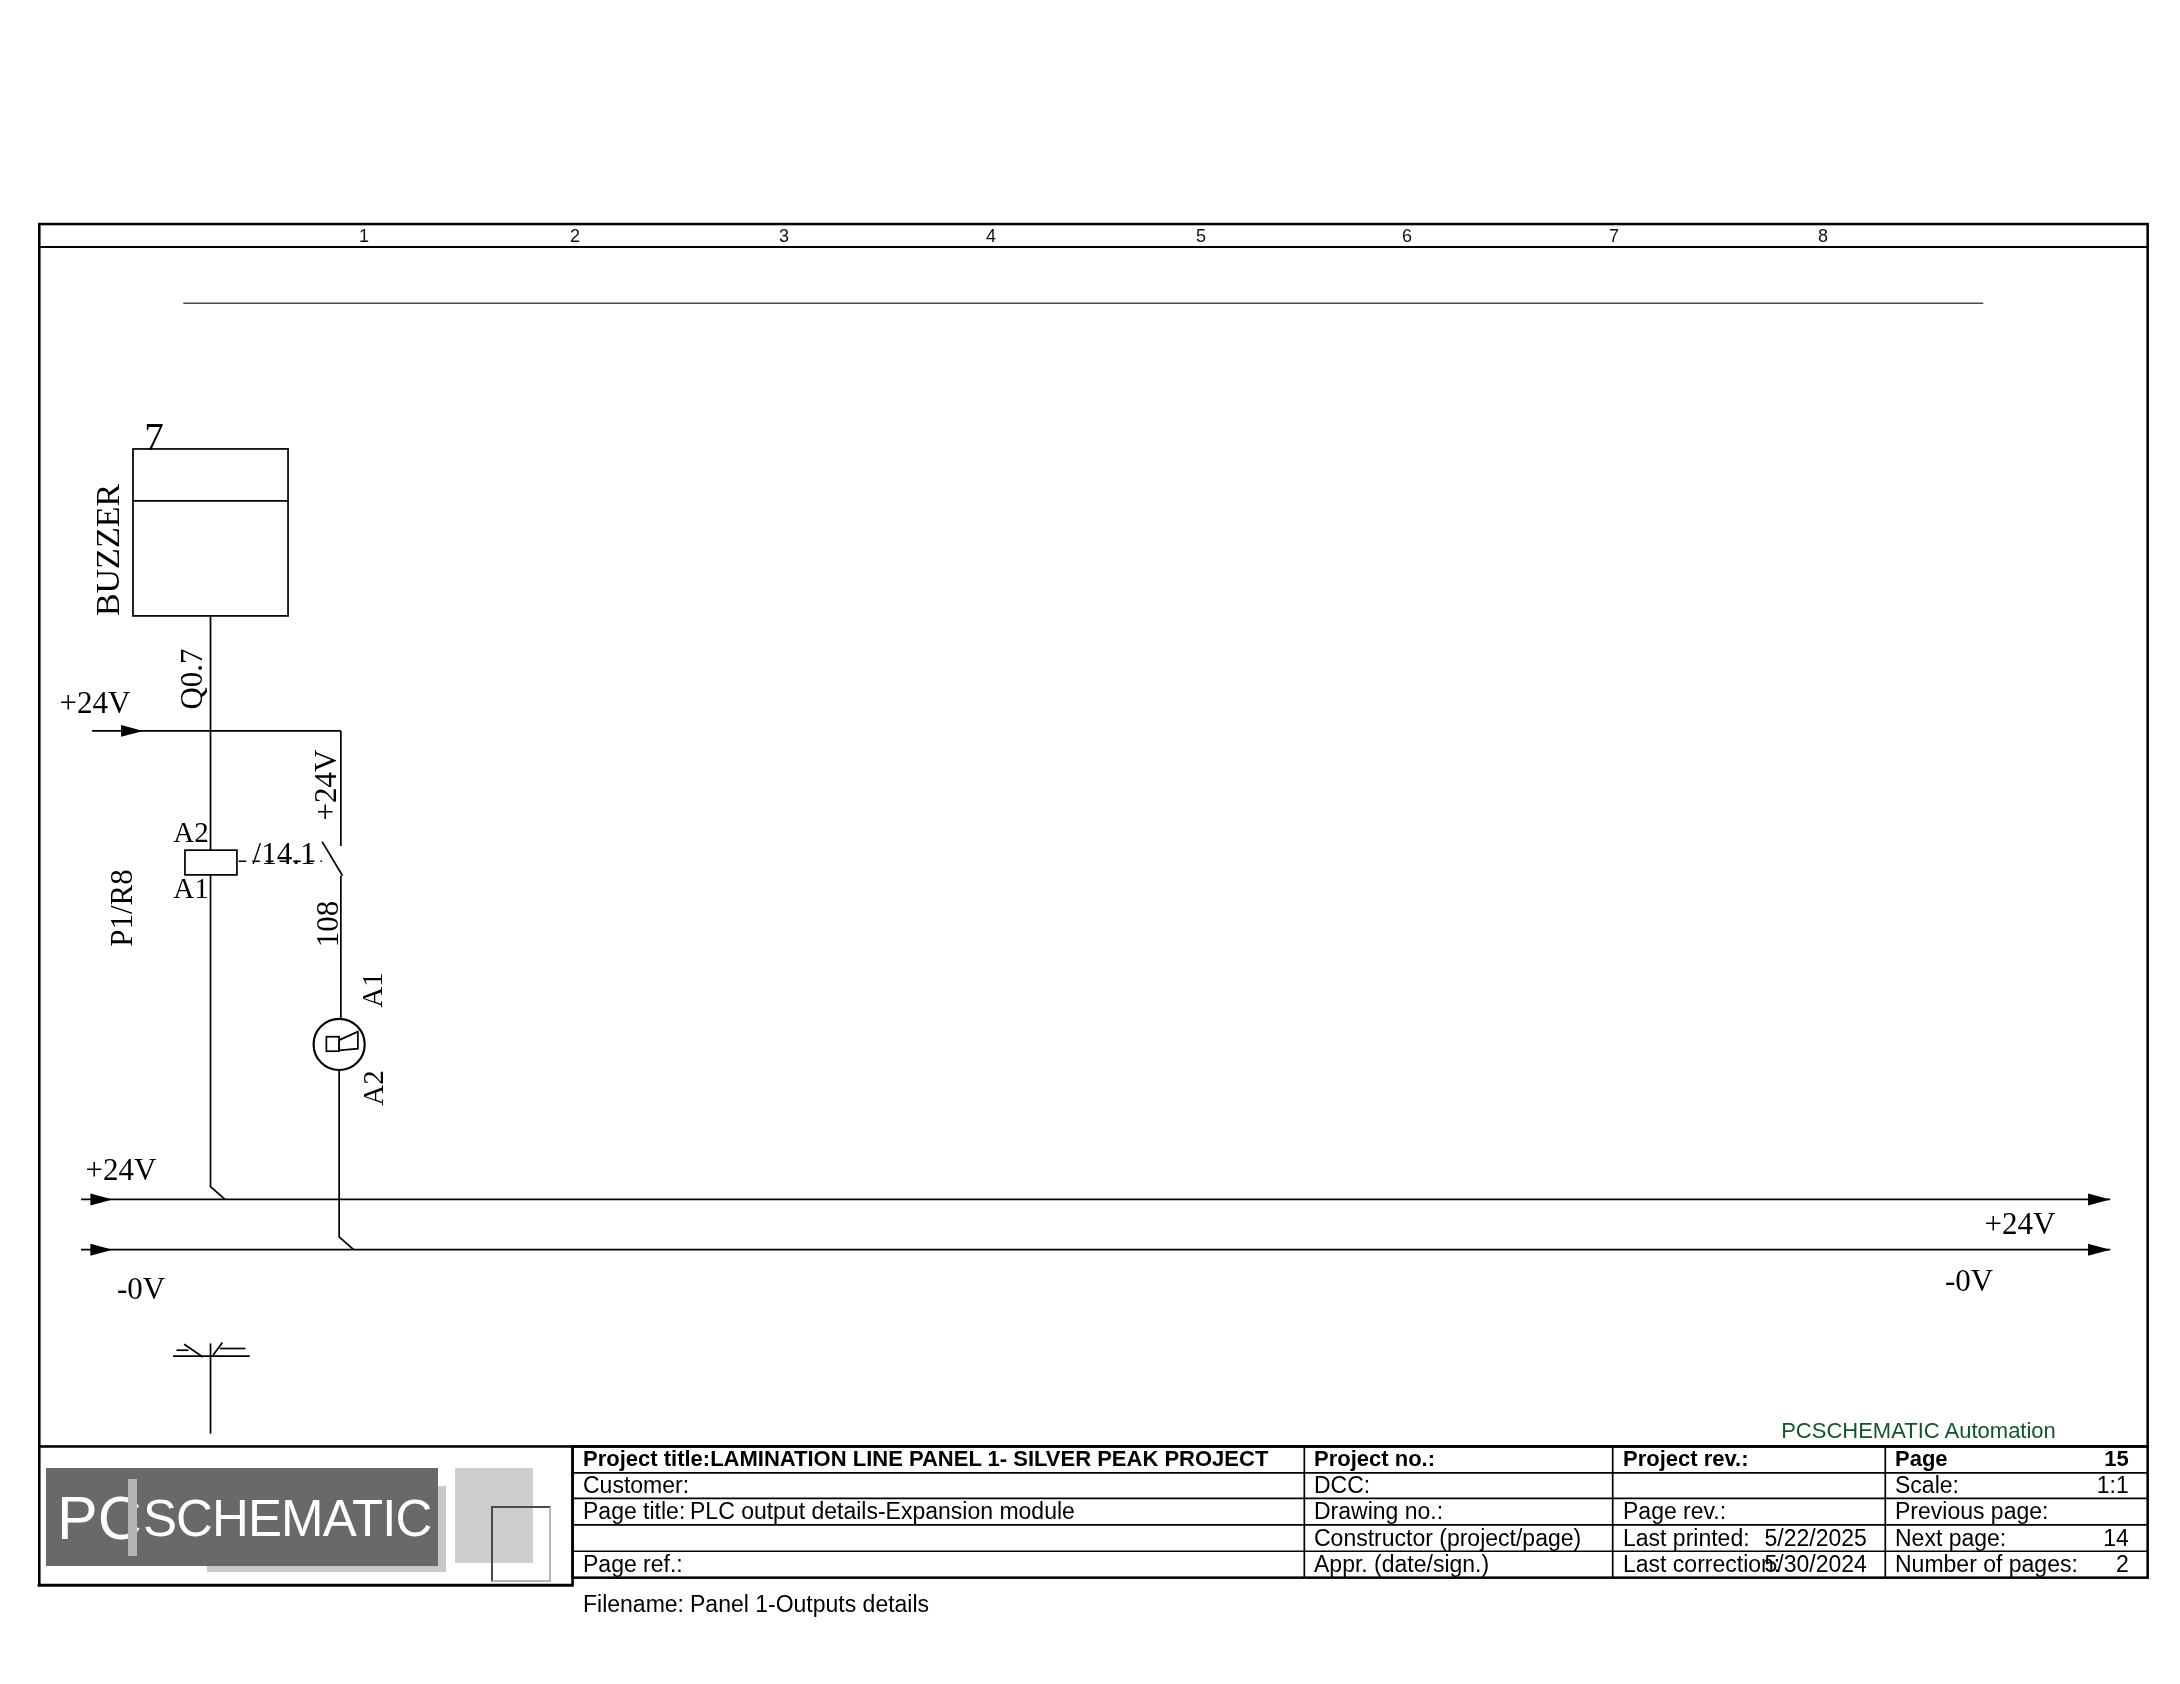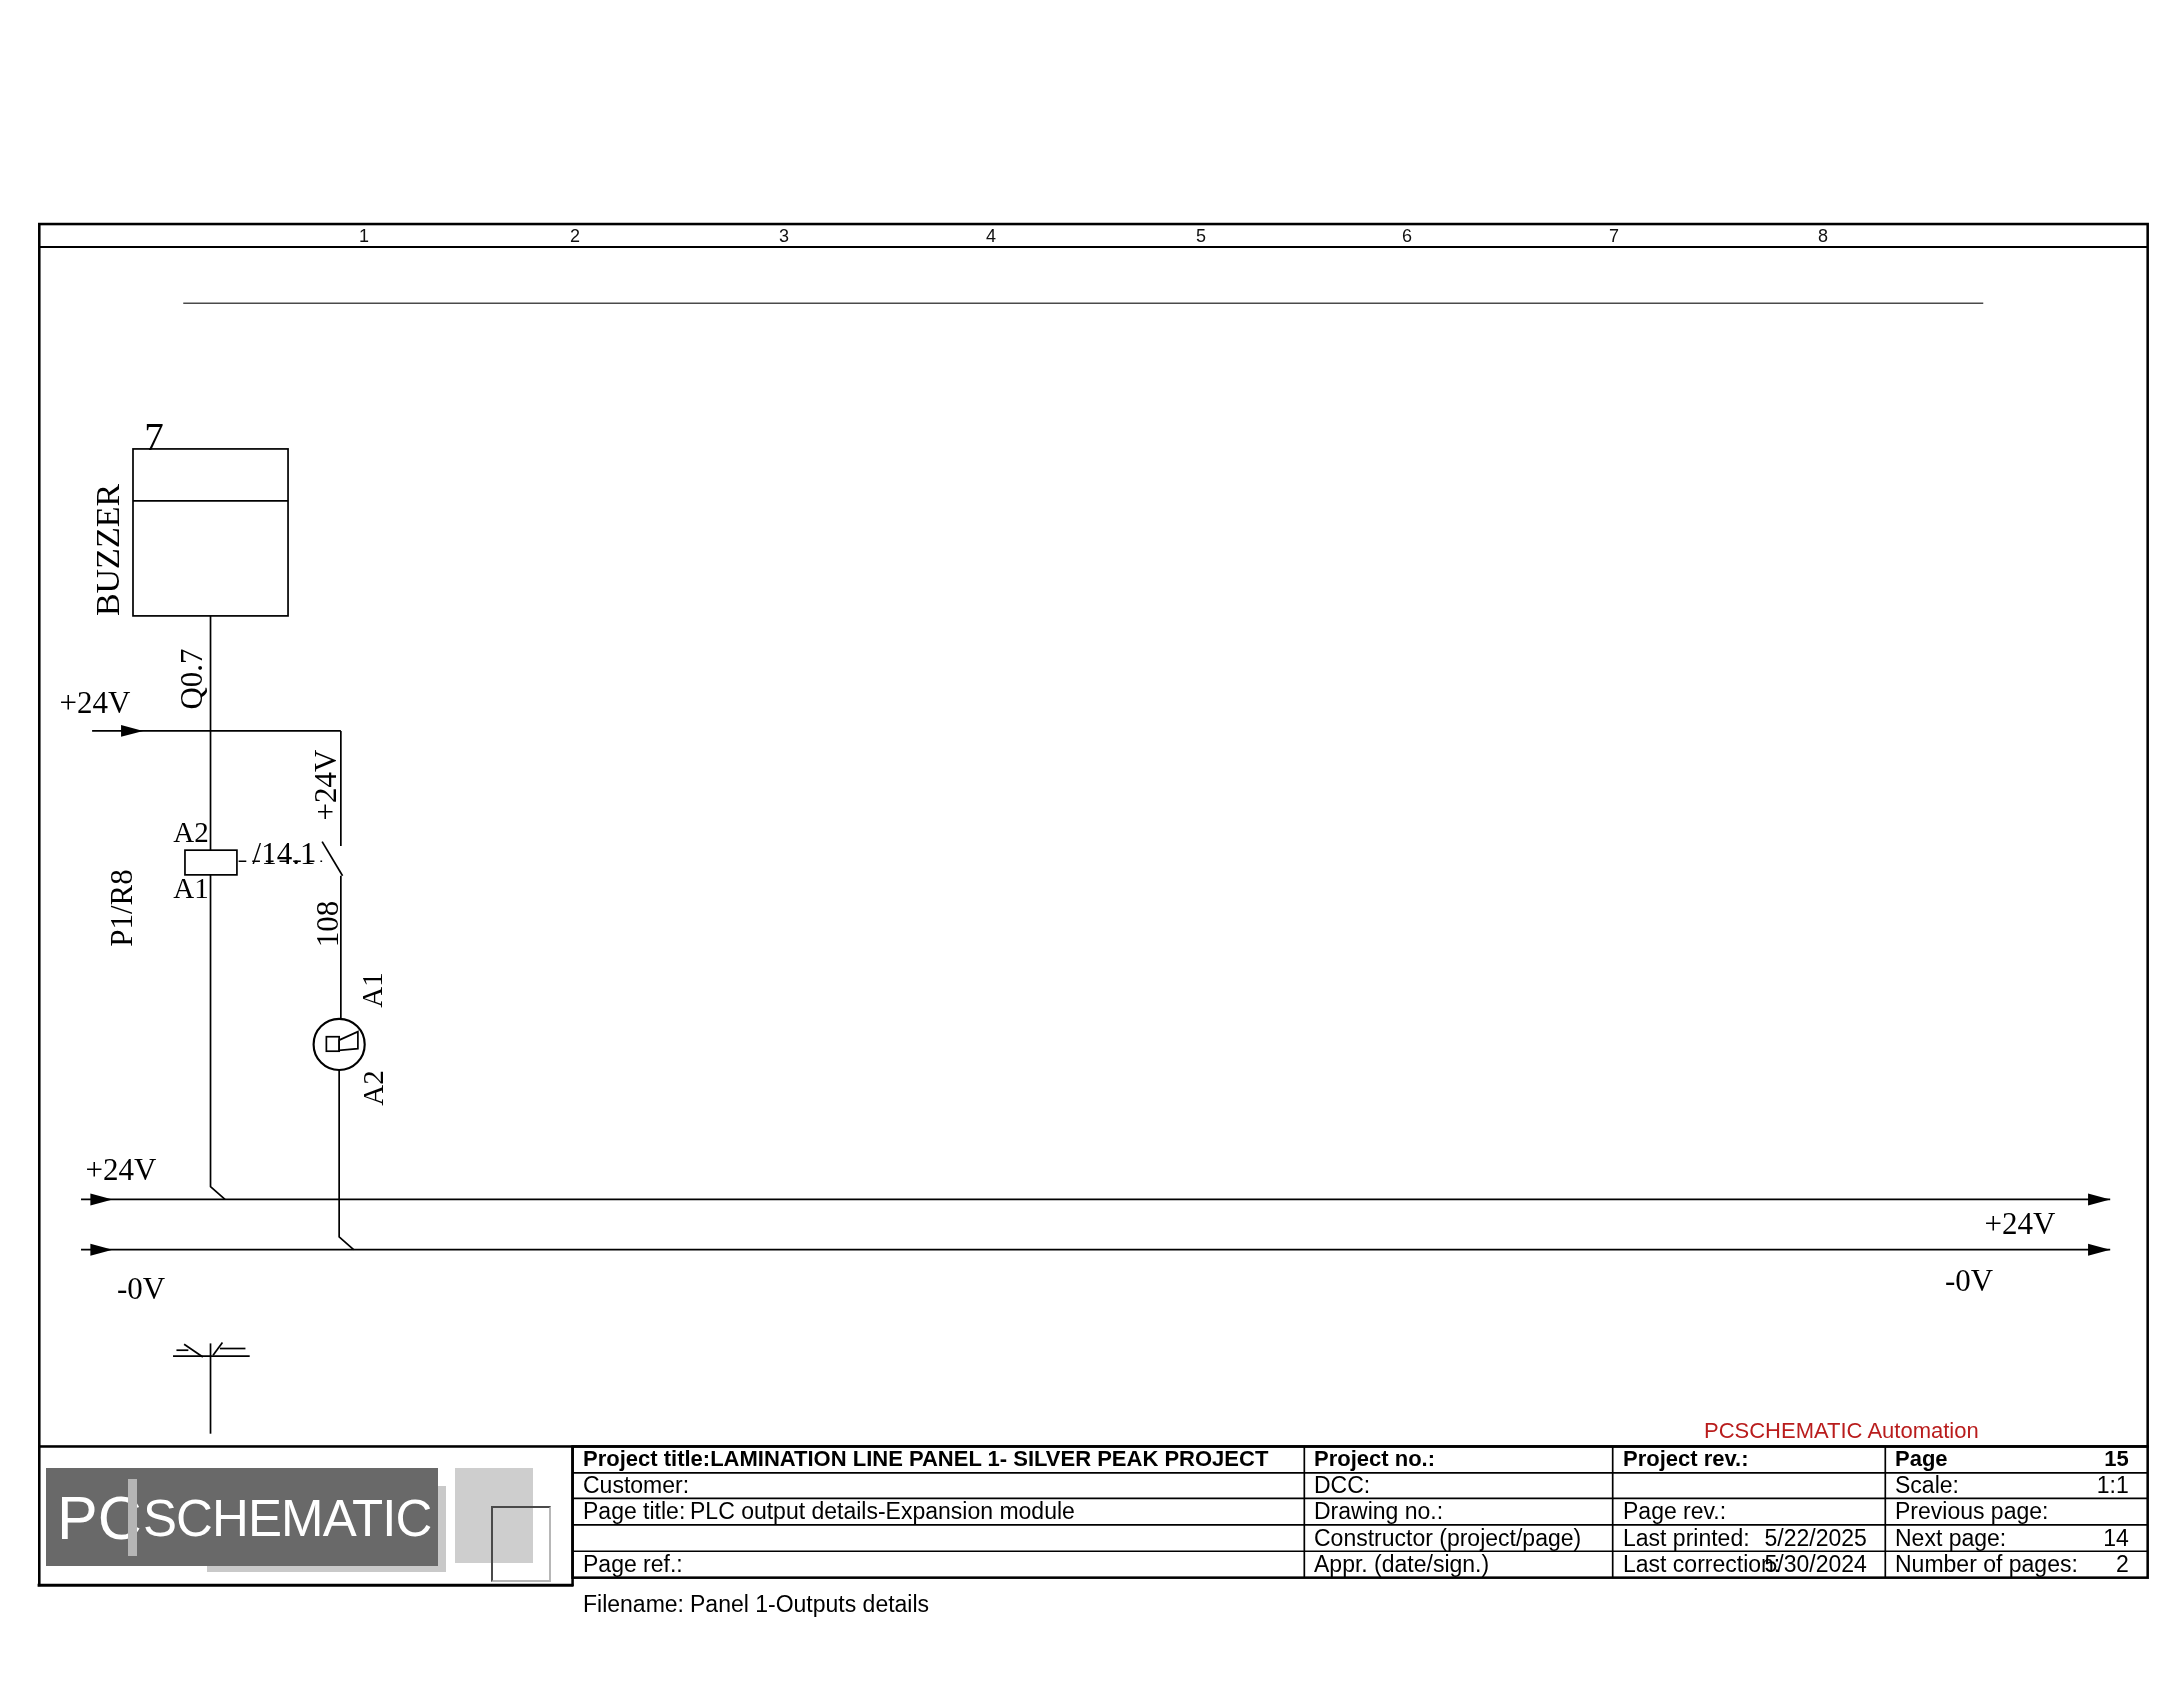--- a/index.html
+++ b/index.html
@@ -25,21 +25,21 @@
   #logo-box .pc{position:absolute;left:11px;top:0;height:98px;line-height:101px;color:#fff;
       font-size:61px;letter-spacing:0px;}
   #logo-box .bar{position:absolute;left:82px;top:11px;width:8.5px;height:77px;background:#b5b5b5;}
   #logo-box .schem{position:absolute;left:97px;top:0;height:98px;line-height:101px;color:#fff;
       font-size:51px;letter-spacing:-0.9px;}
   #logo-sq-light{position:absolute;left:455px;top:1468px;width:78px;height:95px;background:#cecece;}
   #logo-sq-outline{position:absolute;left:491px;top:1506px;width:56px;height:72px;background:transparent;
       border-top:2.6px solid #4a4a4a;border-left:2.6px solid #4a4a4a;
       border-right:2.6px solid #b7b7b7;border-bottom:2.6px solid #b7b7b7;}
   #automation{position:absolute;left:1704px;top:1417px;width:429px;height:27px;line-height:27px;
-      text-align:left;font-size:22px;color:#b91c1c;font-family:"Liberation Sans",sans-serif;white-space:nowrap;}
+      text-align:center;font-size:22px;color:#14532d;font-family:"Liberation Sans",sans-serif;white-space:nowrap;}
 </style>
 </head>
 <body>
 
 <div id="sheet">
 
   <svg width="2181" height="1685" viewBox="0 0 2560 1978">
 
     <rect x="46" y="263" width="2475" height="1435" fill="none" stroke="#000" stroke-width="3"></rect>
     <line x1="46" y1="290" x2="2521" y2="290" stroke="#000" stroke-width="2.5"></line>

